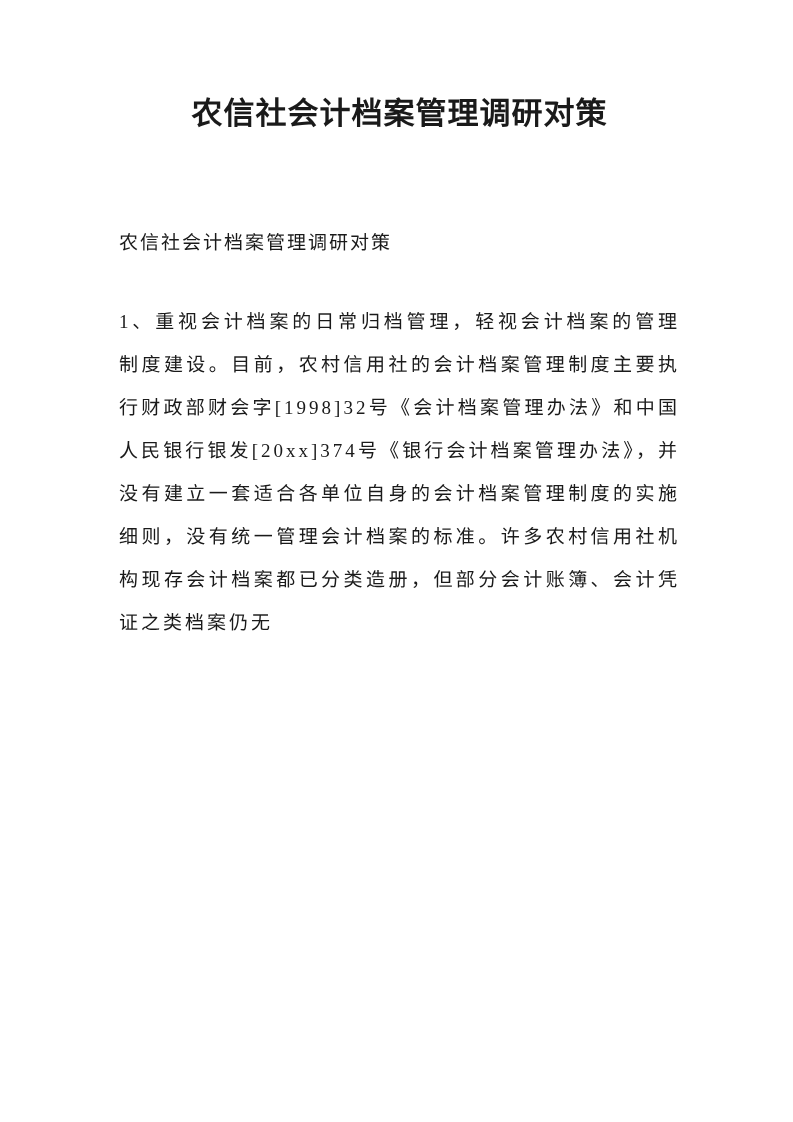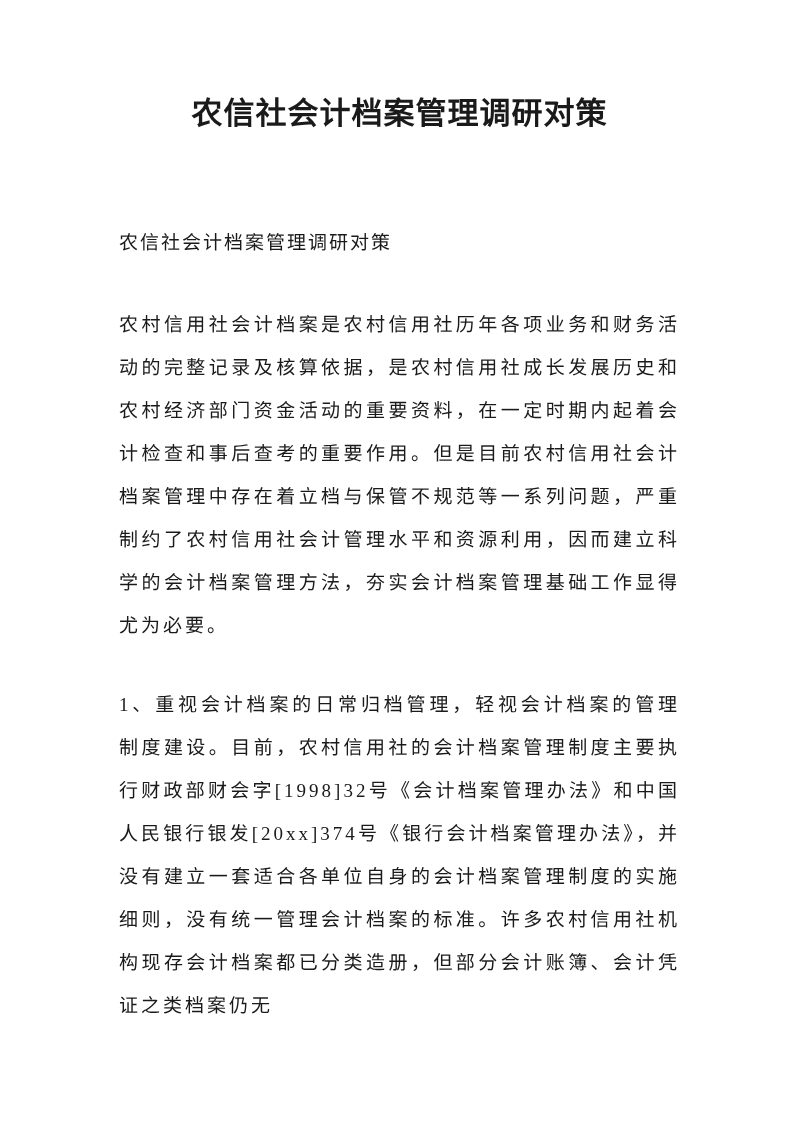--- a/index.html
+++ b/index.html
@@ -48,18 +48,17 @@
 </style>
 </head>
 <body>
 
 <div class="page">
 
   <h1 class="doc-title">农信社会计档案管理调研对策</h1>
 
   <p class="doc-subtitle">农信社会计档案管理调研对策</p>
 
-  <p class="body-text para-intro">农村信用社会计档案是农村信用社历年各项业务和财务活动的完整记录及核算依据，是农村信用社成长发展历史和农村经济部门资金活动的重要资料，在一定时期内起着会计检查和事后查考的重要作用。但是目前农村信用社会计档案管理中存在着立档与保管不规范等一系列问题，严重制约了农村信用社会计管理水平和资源利用，因而建立科学的会计档案管理方法，夯实会计档案管理基础工作显得尤为必要。</p>
 
 
   <p class="body-text para-item">1、重视会计档案的日常归档管理，轻视会计档案的管理制度建设。目前，农村信用社的会计档案管理制度主要执行财政部财会字[1998]32号《会计档案管理办法》和中国人民银行银发[20xx]374号《银行会计档案管理办法》，并没有建立一套适合各单位自身的会计档案管理制度的实施细则，没有统一管理会计档案的标准。许多农村信用社机构现存会计档案都已分类造册，但部分会计账簿、会计凭证之类档案仍无</p>
 
 </div>
 
 </body></html>

